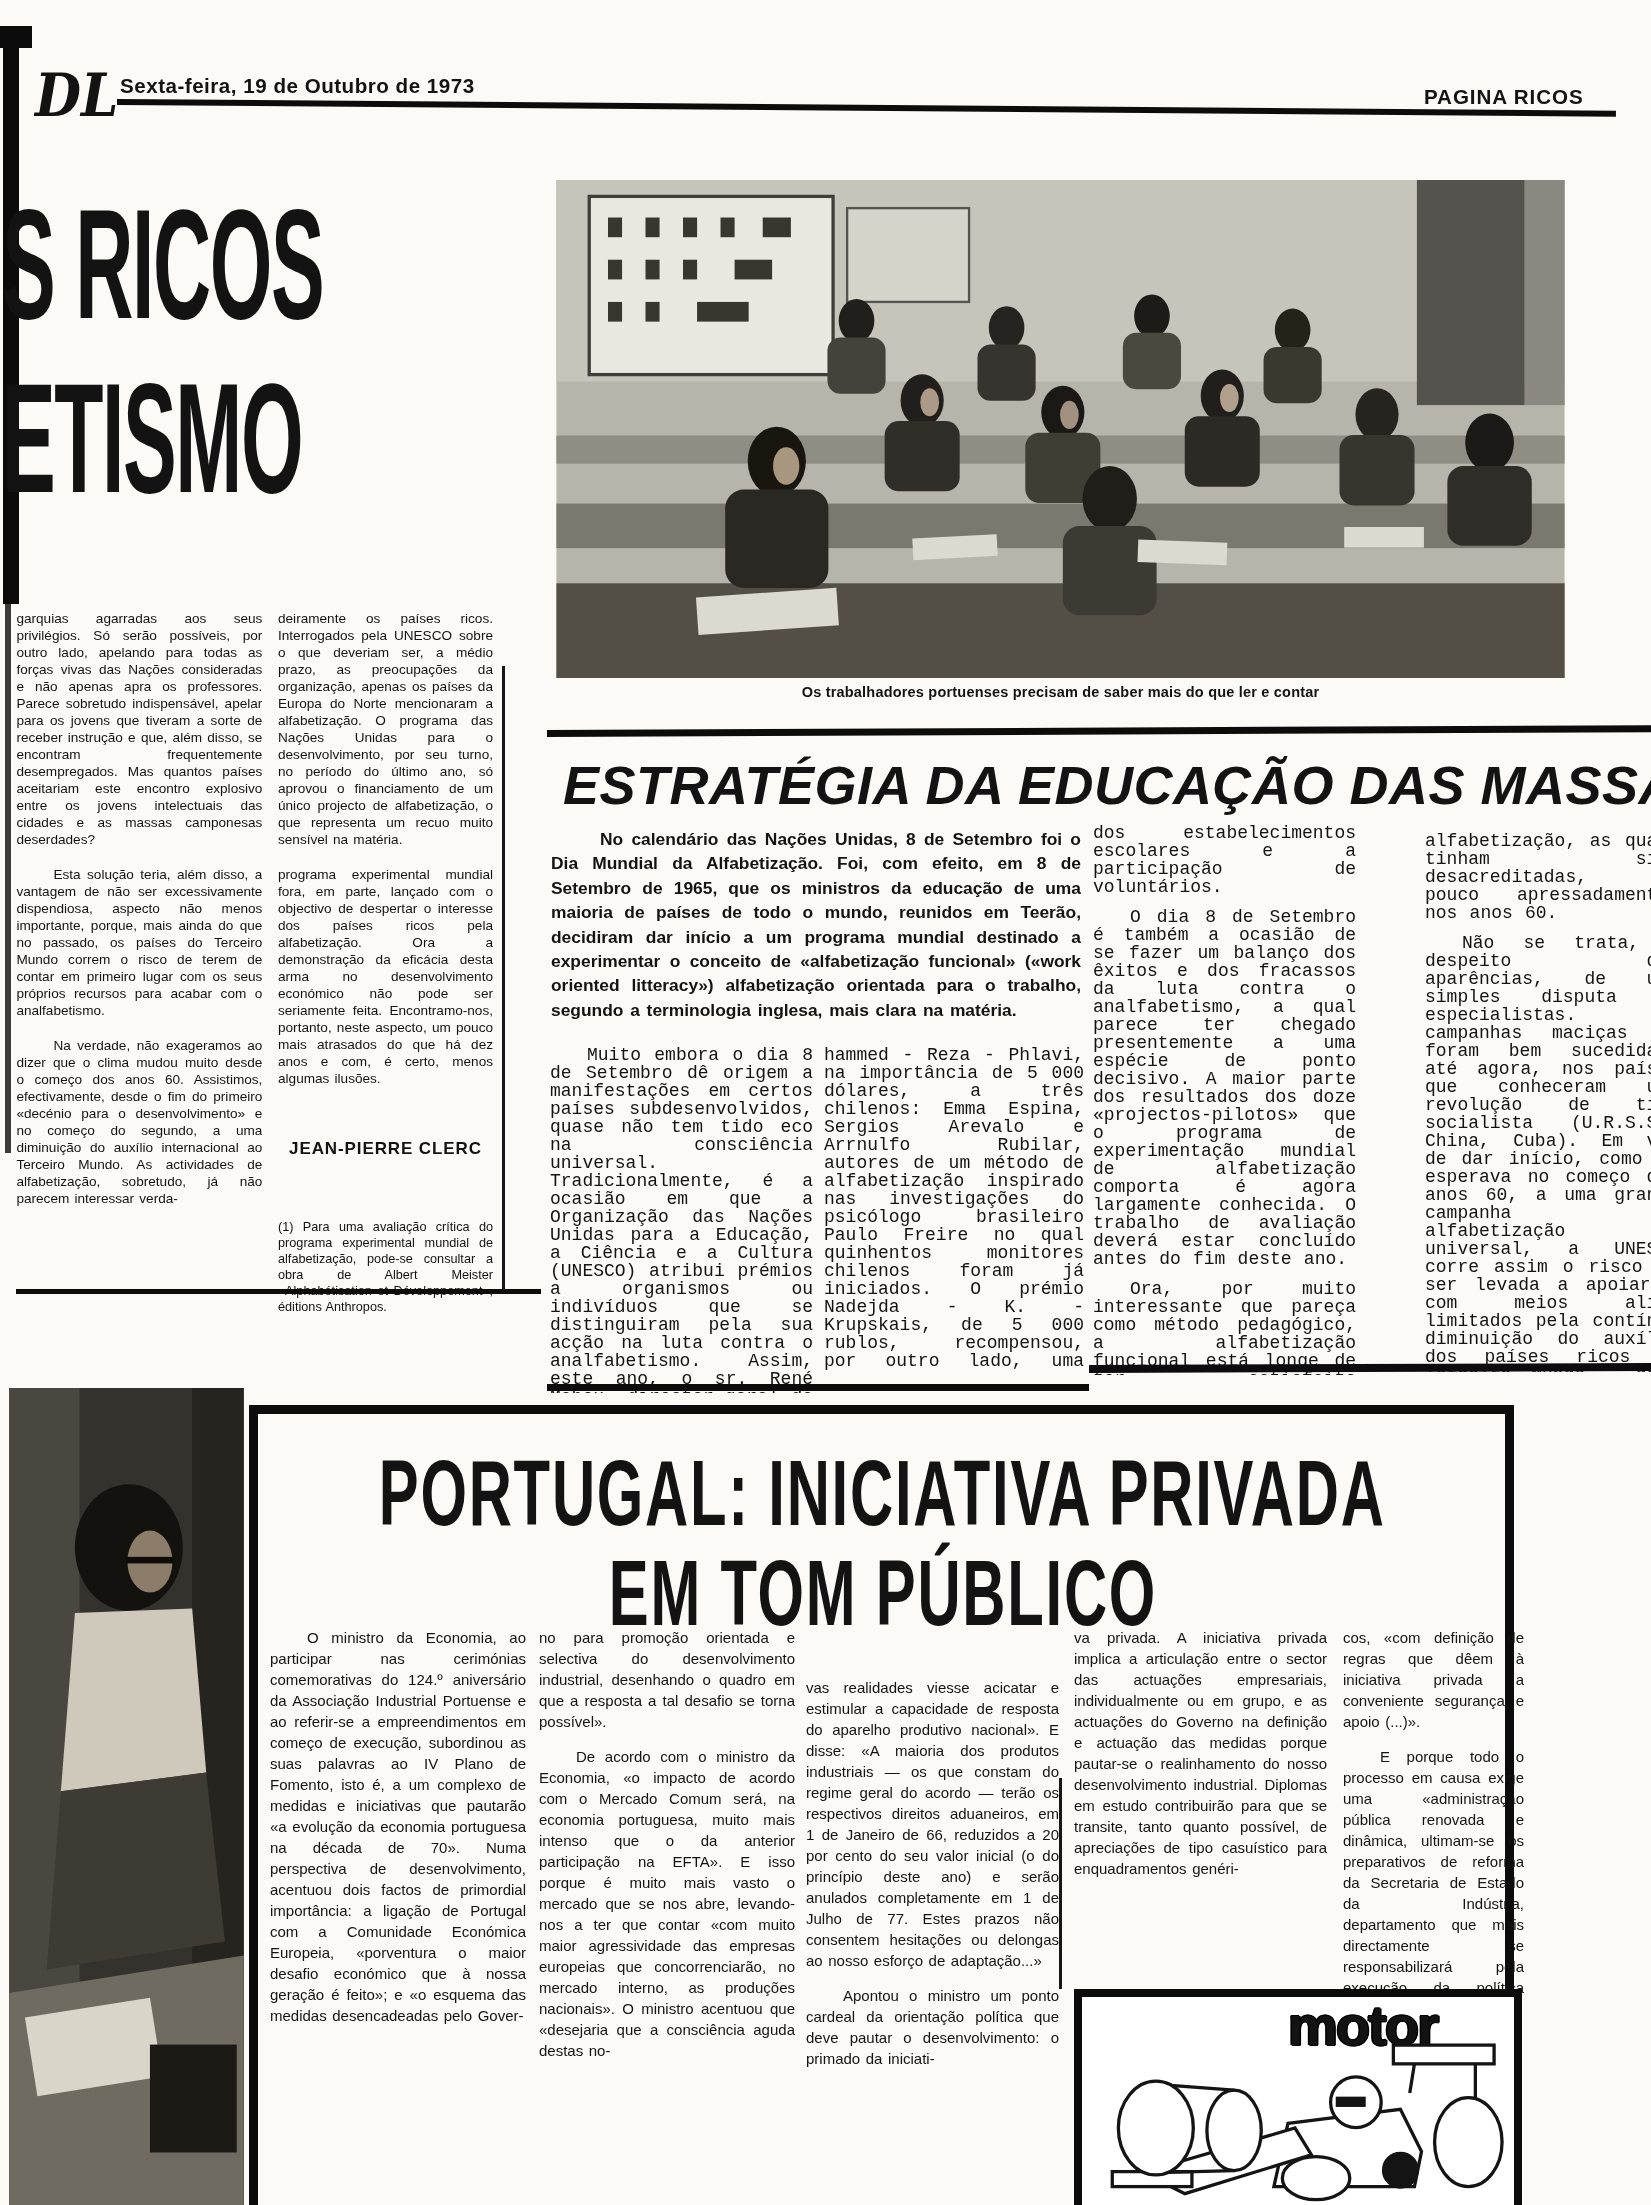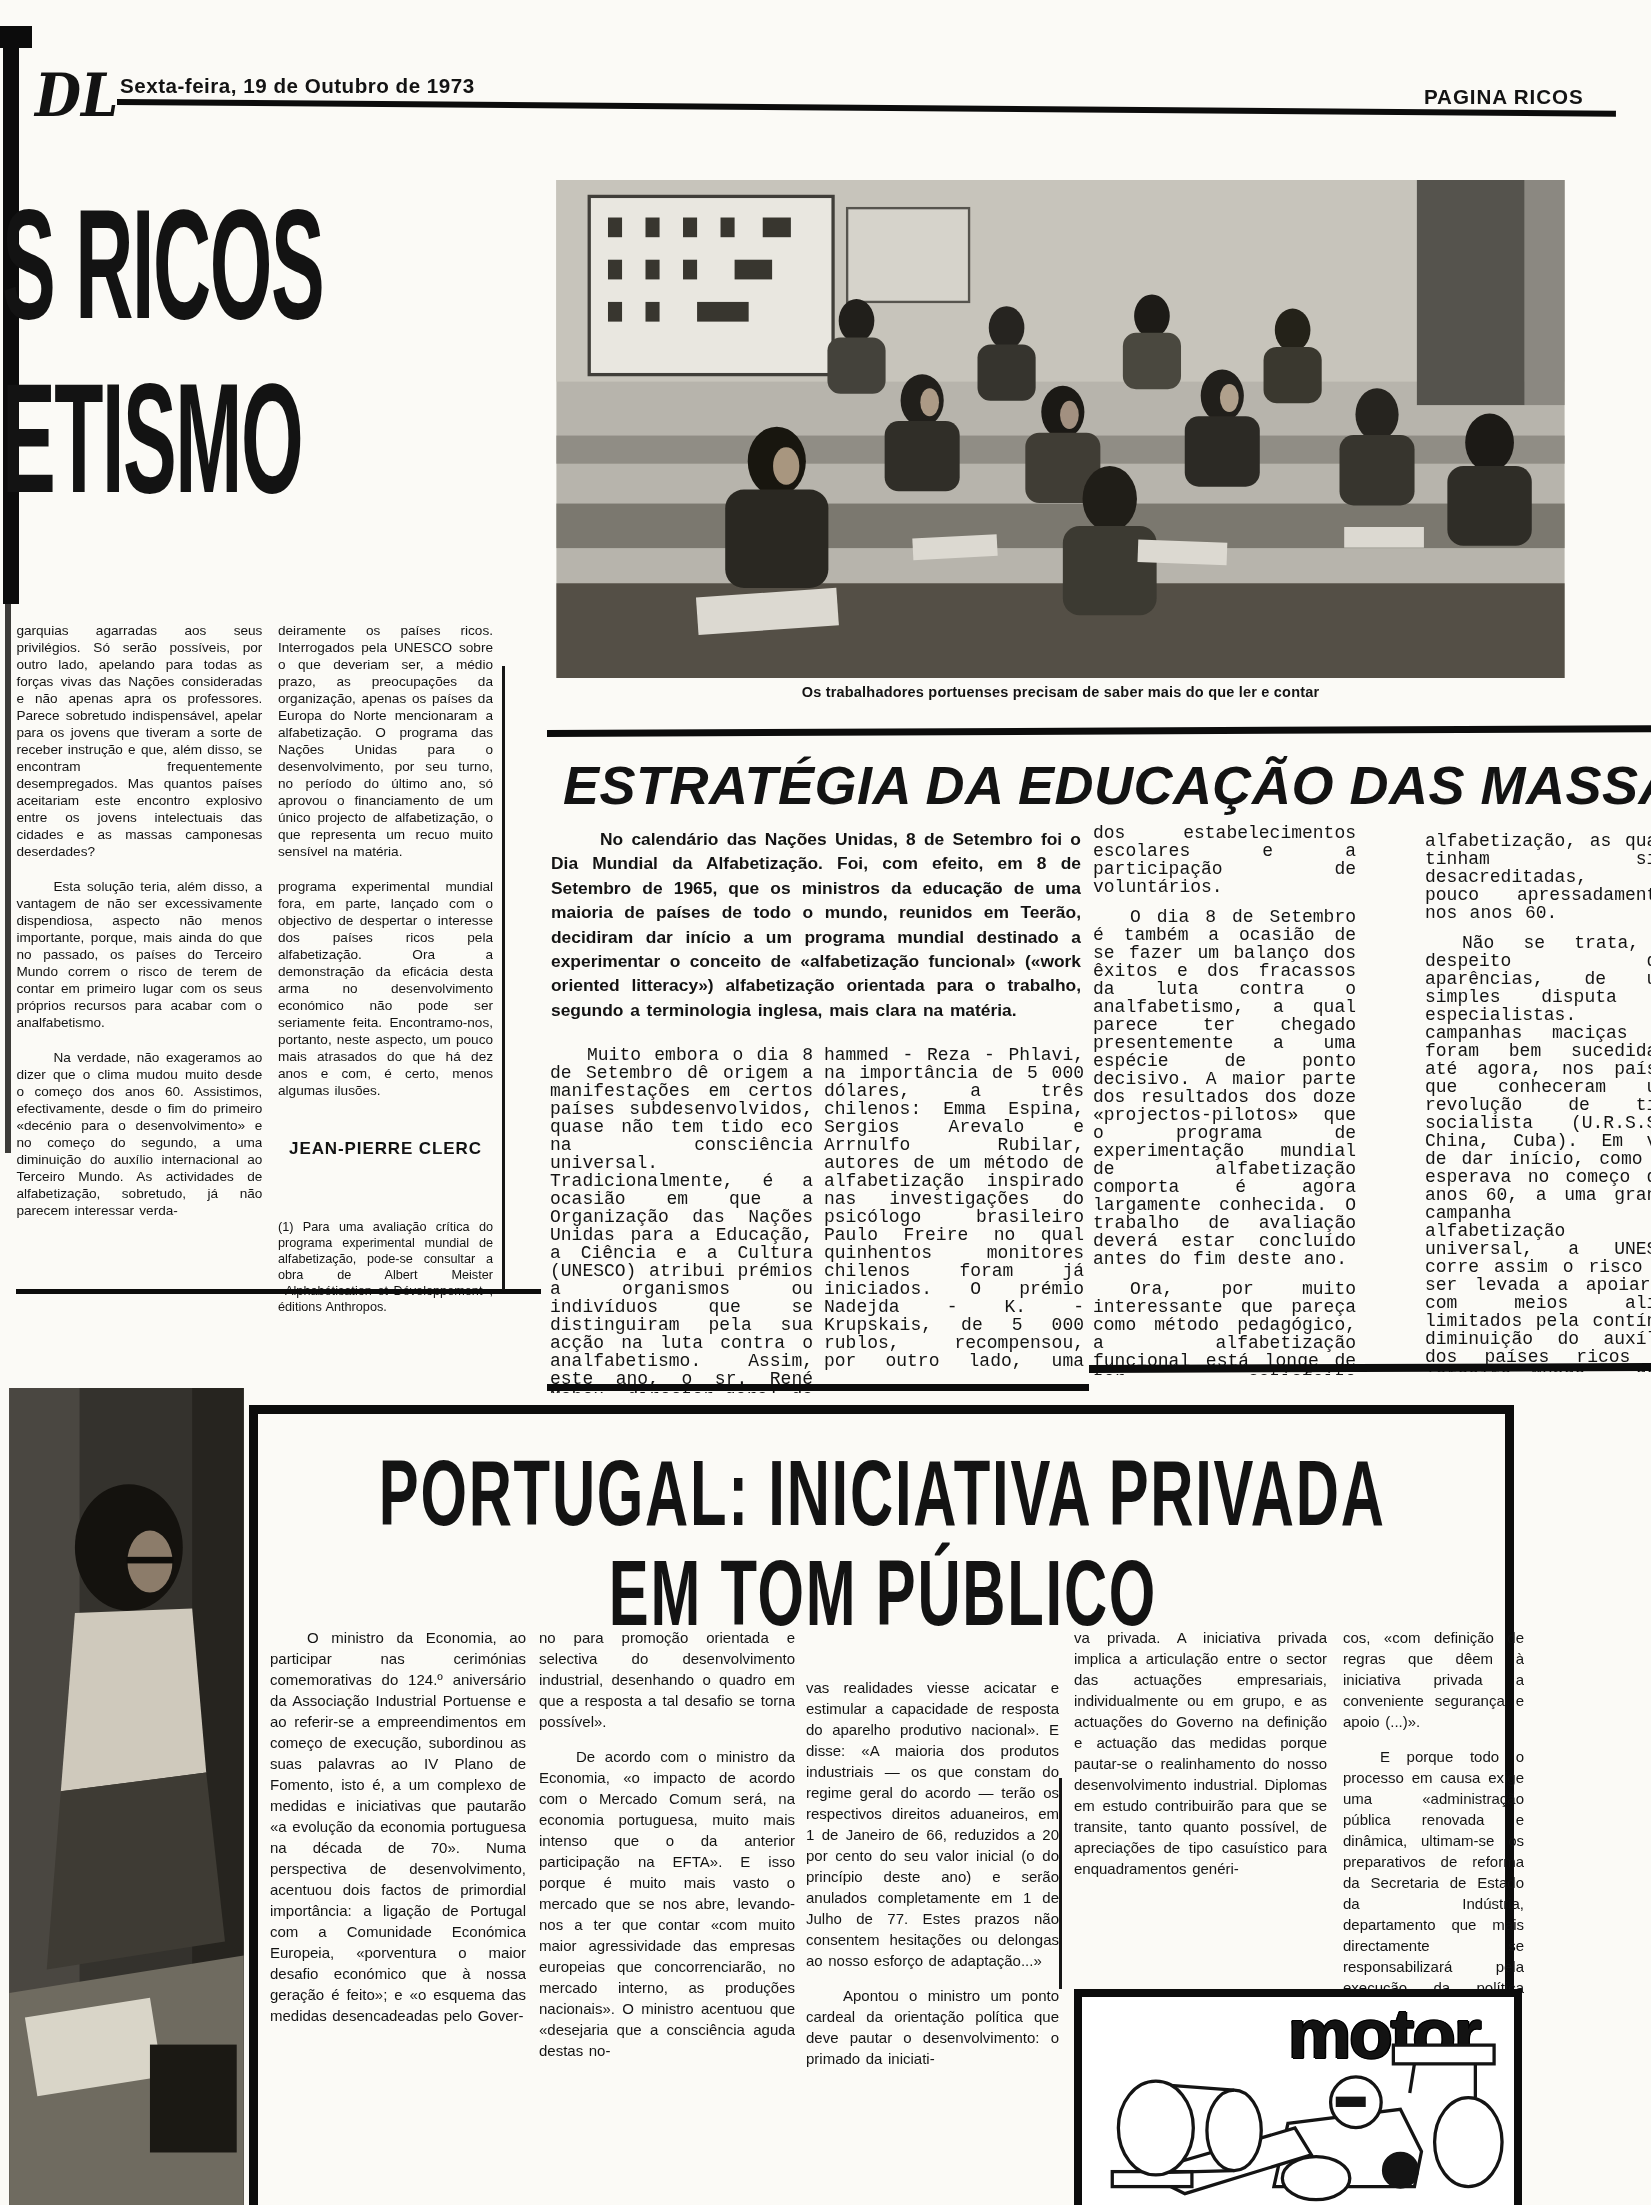--- a/index.html
+++ b/index.html
@@ -9,36 +9,36 @@
   
   .dl-logo{font-family:"DejaVu Serif",serif;font-style:italic;font-weight:bold;font-size:59px;
            transform:scaleX(.9);transform-origin:left top;}
   .date{font-size:20.6px;font-weight:bold;letter-spacing:0.5px;}
   .pagenum{font-size:20.6px;font-weight:bold;letter-spacing:0.9px;}
   .rule{background:#0c0c0c;}
   
   .giant{font-size:155px;line-height:136px;font-weight:bold;white-space:nowrap;
          transform:scaleX(.52);transform-origin:0 50%;letter-spacing:-2.8px;}
   
-  .bt{font-size:13.6px;line-height:17px;text-align:justify;margin:12px 0 18px 0;word-spacing:1.4px;}
+  .bt{font-size:13.6px;line-height:17px;text-align:justify;margin:0 0 18px 0;word-spacing:1.4px;}
   .bt2{font-size:18px;line-height:18px;text-align:justify;margin:0 0 12.2px 0;word-spacing:1.4px;font-family:Liberation Mono, monospace;}
   .bt3{font-size:15px;line-height:21px;text-align:justify;margin:0 0 14px 0;word-spacing:1.4px;}
   .ind{text-indent:37px;}
   .byline{font-size:17px;font-weight:bold;letter-spacing:0.9px;text-align:center;}
   .footnote{font-size:12.7px;line-height:16px;text-align:justify;word-spacing:0.9px;}
   .caption{font-size:14.5px;font-weight:bold;text-align:center;letter-spacing:0.2px;}
   .estr-title{font-size:54px;font-weight:bold;font-style:italic;letter-spacing:0.5px;text-align:center;
               white-space:nowrap;}
   .intro{font-size:17.4px;line-height:24.4px;font-weight:bold;text-align:justify;text-indent:49px;word-spacing:1.9px;}
   .pt-title{text-align:center;white-space:nowrap;}
   .pt-title span{display:inline-block;font-size:65px;font-weight:bold;letter-spacing:1.9px;
                  transform:scale(.92,1.42);transform-origin:center top;}
   .box-frame{border:9.4px solid #0c0c0c;border-bottom:none;}
   .motor-frame{border:8.4px solid #0c0c0c;border-bottom:none;background:#fff;}
-  .motor-word{font-size:71px;font-weight:bold;letter-spacing:-1.9px;
+  .motor-word{font-size:56px;font-weight:bold;letter-spacing:-1.9px;
               text-shadow:1.4px 0 #000,-1.4px 0 #000,0 1.4px #000,0 -1.4px #000,0.9px 0.9px #000,-0.9px -0.9px #000;}
   .vrule{background:#161616;width:2.8px;}
 </style>
 </head>
 <body>
 
 <div id="page">
 
   <div class="abs dl-logo" style="left:35px;top:61px;">DL</div>
   <div class="abs date" style="left:120px;top:74px;">Sexta-feira, 19 de Outubro de 1973</div>

